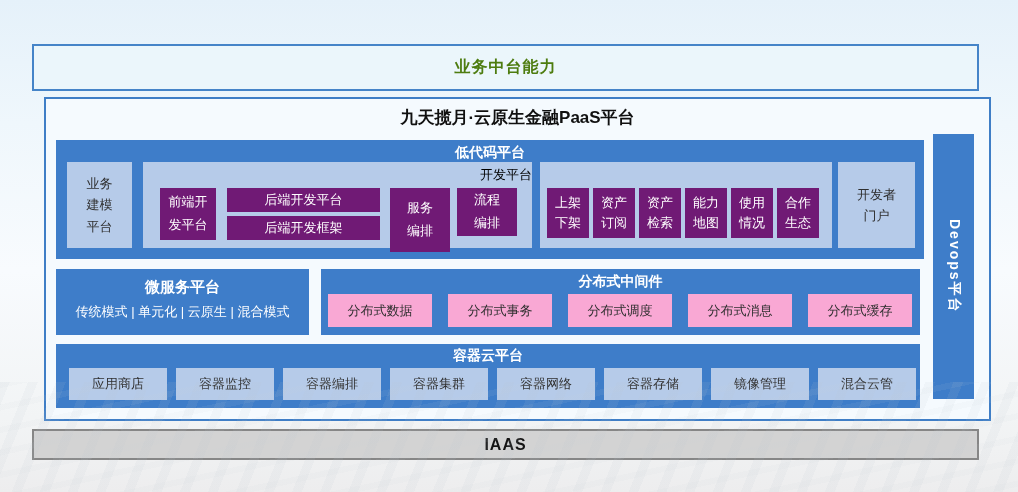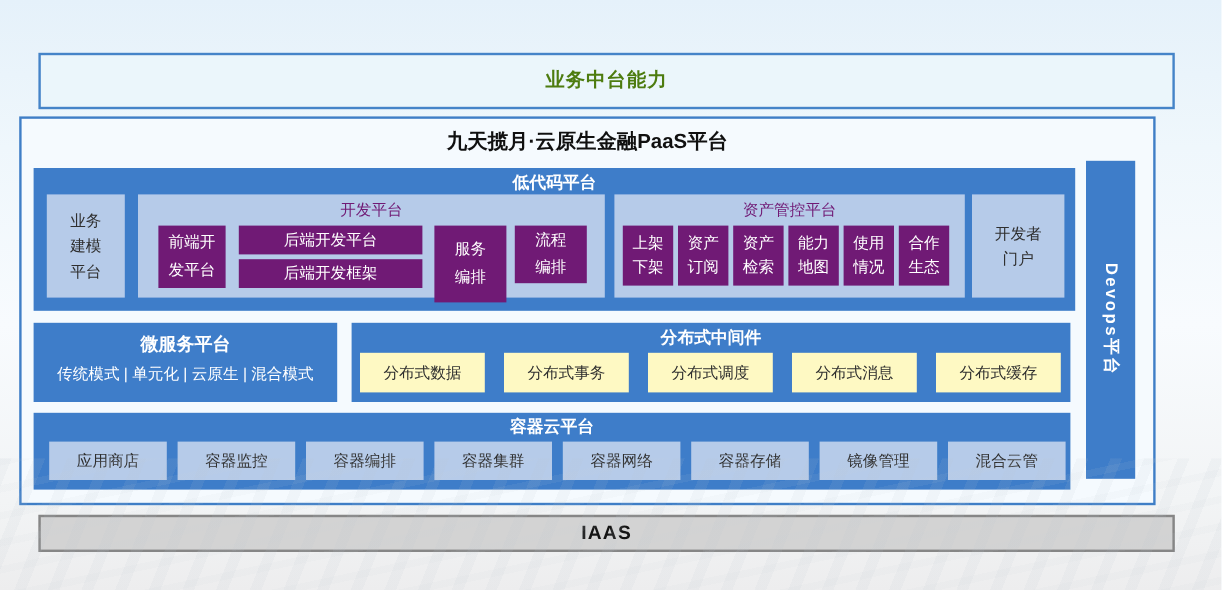--- a/index.html
+++ b/index.html
@@ -27,41 +27,41 @@
     position:absolute;left:32px;top:44px;width:947px;height:47px;
     box-sizing:border-box;border:2px solid #4584c8;background:#ebf6fb;
     display:flex;align-items:center;justify-content:center;
   }
   .top-banner .txt{
     font-size:16px;font-weight:bold;color:#4d7c0f;letter-spacing:1px;
   }
 
   
   .main-box{
-    position:absolute;left:16px;top:97px;width:947px;height:324px;
+    position:absolute;left:44px;top:97px;width:947px;height:324px;
     box-sizing:border-box;border:2px solid #3f7ec6;background:#f5fafe;
   }
   .main-title{
     position:absolute;left:0;top:7px;width:100%;
     text-align:center;font-size:17px;font-weight:bold;color:#101010;
   }
 
   .blue-sec{position:absolute;background:#3e7dc9;}
   .sec-title{
     position:absolute;left:0;width:100%;text-align:center;
     font-size:14px;font-weight:bold;color:#ffffff;
   }
   .light-box,.light-group{position:absolute;background:#b6cbe9;}
   .light-box{
     display:flex;align-items:center;justify-content:center;text-align:center;
     color:#2f2f2f;font-size:13px;line-height:1.65;white-space:pre-line;
   }
   .group-title{
-    position:absolute;left:0;top:4px;width:100%;text-align:center;
-    font-size:13px;color:#701a75;
+    position:absolute;left:0;top:4px;width:100%;text-align:right;
+    font-size:13px;color:#000000;
   }
   .dark-box{
     position:absolute;background:#701a75;color:#ffffff;
     display:flex;align-items:center;justify-content:center;text-align:center;
     font-size:13px;line-height:1.75;white-space:pre-line;
   }
 
   
   .lowcode{left:10px;top:41px;width:868px;height:119px;}
   .lowcode .sec-title{top:4px;}
@@ -85,21 +85,21 @@
     font-size:15px;font-weight:bold;color:#fff;
   }
   .micro-sub{
     position:absolute;left:0;top:34px;width:100%;text-align:center;
     font-size:13px;color:#fff;
   }
 
   
   .middleware{left:275px;top:170px;width:599px;height:66px;}
   .middleware .sec-title{top:4px;}
-  .mw-box{position:absolute;top:25px;width:104px;height:33px;background:#fef9c3;
+  .mw-box{position:absolute;top:25px;width:104px;height:33px;background:#f9a8d4;
     display:flex;align-items:center;justify-content:center;
     font-size:13px;color:#2f2f2f;}
   .mw-0{left:7px;} .mw-1{left:127px;} .mw-2{left:247px;} .mw-3{left:367px;} .mw-4{left:487px;}
 
   
   .ccloud{left:10px;top:245px;width:864px;height:64px;}
   .ccloud .sec-title{top:3px;}
   .cc-box{position:absolute;top:24px;width:98px;height:32px;background:#b6cbe9;
     display:flex;align-items:center;justify-content:center;
     font-size:13px;color:#2f2f2f;}
@@ -149,21 +149,20 @@
 发平台</div>
         <div class="dark-box be-top">后端开发平台</div>
         <div class="dark-box be-bottom">后端开发框架</div>
         <div class="dark-box svc-box">服务
 编排</div>
         <div class="dark-box proc-box">流程
 编排</div>
       </div>
 
       <div class="light-group asset-platform">
-        <div class="group-title">资产管控平台</div>
         <div class="dark-box asset-box asset-0">上架
 下架</div>
         <div class="dark-box asset-box asset-1">资产
 订阅</div>
         <div class="dark-box asset-box asset-2">资产
 检索</div>
         <div class="dark-box asset-box asset-4">使用
 情况</div>
         <div class="dark-box asset-box asset-3">能力
 地图</div>

